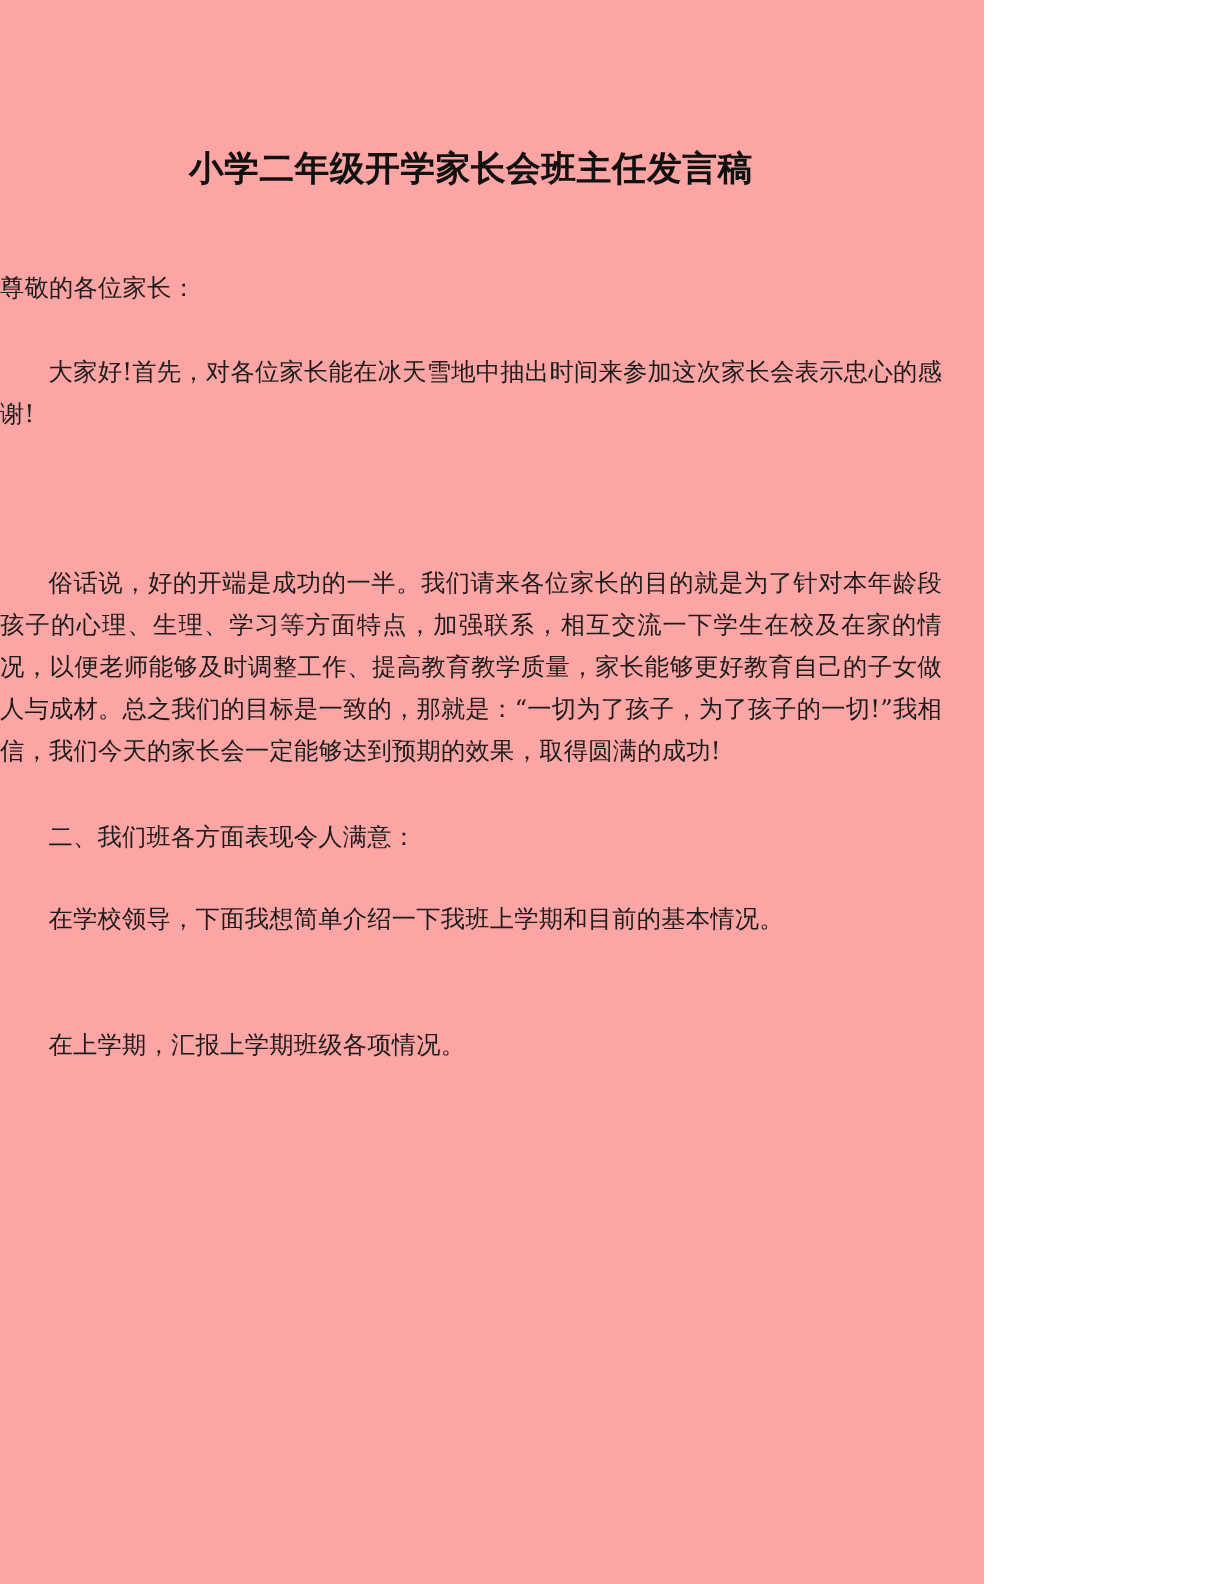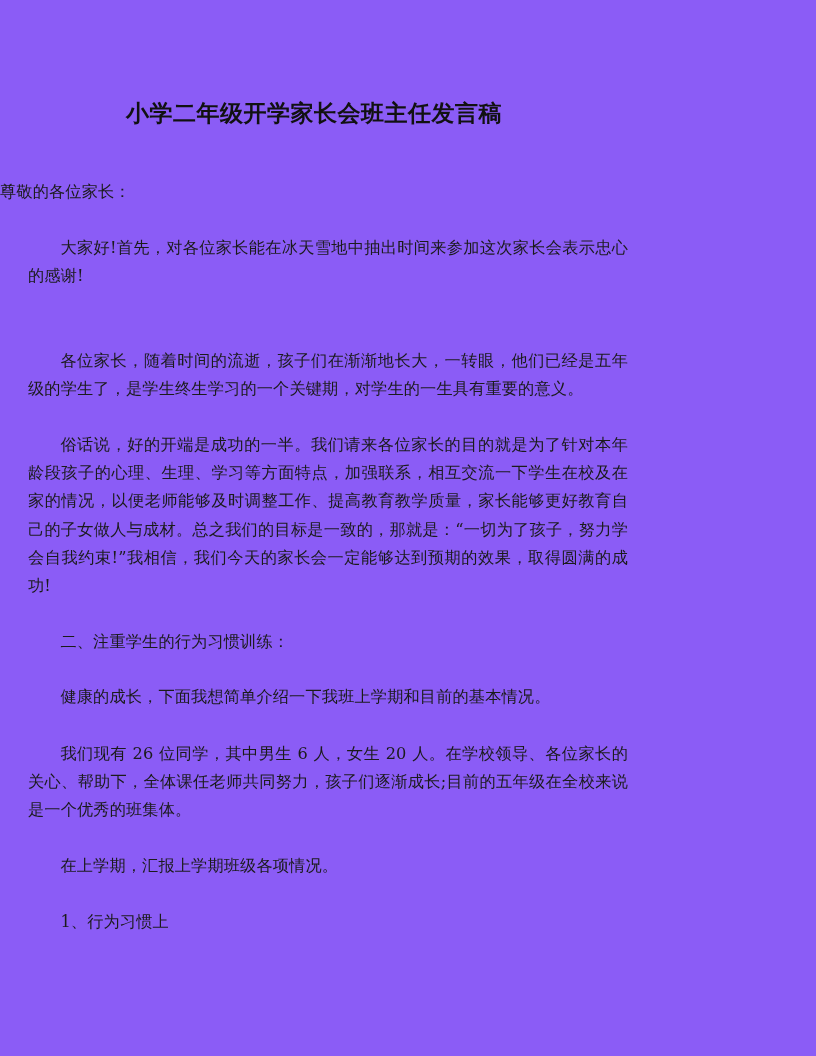--- a/index.html
+++ b/index.html
@@ -10,23 +10,23 @@
   body {
     width: 816px;
     height: 1056px;
     overflow: hidden;
     font-family: "DejaVu Serif", "Liberation Serif", serif;
     color: #1b1b1b;
     -webkit-font-smoothing: none;
   }
   .page {
     position: relative;
-    width: 816px;
+    width: 656px;
     height: 1056px;
-    background: #8b5cf6;
+    background: #fca5a5;
     box-sizing: border-box;
   }
   .doc-title {
     margin: 0;
     padding: 0;
     font-family: "DejaVu Sans", "Liberation Sans", sans-serif;
     font-weight: bold;
     font-size: 23px;
     line-height: 30px;
     text-align: center;
@@ -41,21 +41,20 @@
     margin: 0;
     font-size: 16.2px;
     line-height: 28.2px;
     text-align: justify;
     text-justify: inter-ideograph;
     color: #1b1b1b;
     letter-spacing: 0.15px;
   }
   .para.indent {
     text-indent: 2em;
-    padding-left: 28px;
   }
   .para.flush {
     text-indent: 0;
   }
   .body-block {
     position: absolute;
     left: 0;
     top: 178px;
     width: 628px;
   }
@@ -79,45 +78,42 @@
 
     <div class="gap"></div>
 
     <p class="para indent">大家好!首先，对各位家长能在冰天雪地中抽出时间来参加这次家长会表示忠心的感谢!</p>
 
     <div class="gap"></div>
 
 
     <div class="gap"></div>
 
-    <p class="para indent">各位家长，随着时间的流逝，孩子们在渐渐地长大，一转眼，他们已经是五年级的学生了，是学生终生学习的一个关键期，对学生的一生具有重要的意义。</p>
 
     <div class="gap"></div>
 
-    <p class="para indent">俗话说，好的开端是成功的一半。我们请来各位家长的目的就是为了针对本年龄段孩子的心理、生理、学习等方面特点，加强联系，相互交流一下学生在校及在家的情况，以便老师能够及时调整工作、提高教育教学质量，家长能够更好教育自己的子女做人与成材。总之我们的目标是一致的，那就是：“一切为了孩子，努力学会自我约束!”我相信，我们今天的家长会一定能够达到预期的效果，取得圆满的成功!</p>
+    <p class="para indent">俗话说，好的开端是成功的一半。我们请来各位家长的目的就是为了针对本年龄段孩子的心理、生理、学习等方面特点，加强联系，相互交流一下学生在校及在家的情况，以便老师能够及时调整工作、提高教育教学质量，家长能够更好教育自己的子女做人与成材。总之我们的目标是一致的，那就是：“一切为了孩子，为了孩子的一切!”我相信，我们今天的家长会一定能够达到预期的效果，取得圆满的成功!</p>
 
     <div class="gap"></div>
 
-    <p class="para indent">二、注重学生的行为习惯训练：</p>
+    <p class="para indent">二、我们班各方面表现令人满意：</p>
 
     <div class="gap-sm"></div>
 
-    <p class="para indent">健康的成长，下面我想简单介绍一下我班上学期和目前的基本情况。</p>
+    <p class="para indent">在学校领导，下面我想简单介绍一下我班上学期和目前的基本情况。</p>
 
     <div class="gap"></div>
 
-    <p class="para indent">我们现有 26 位同学，其中男生 6 人，女生 20 人。在学校领导、各位家长的关心、帮助下，全体课任老师共同努力，孩子们逐渐成长;目前的五年级在全校来说是一个优秀的班集体。</p>
 
     <div class="gap"></div>
 
     <p class="para indent">在上学期，汇报上学期班级各项情况。</p>
 
     <div class="gap"></div>
 
-    <p class="para indent">1、行为习惯上</p>
 
     <div class="gap"></div>
 
 
     <div class="gap"></div>
 
   </div>
 
 </div>
 

